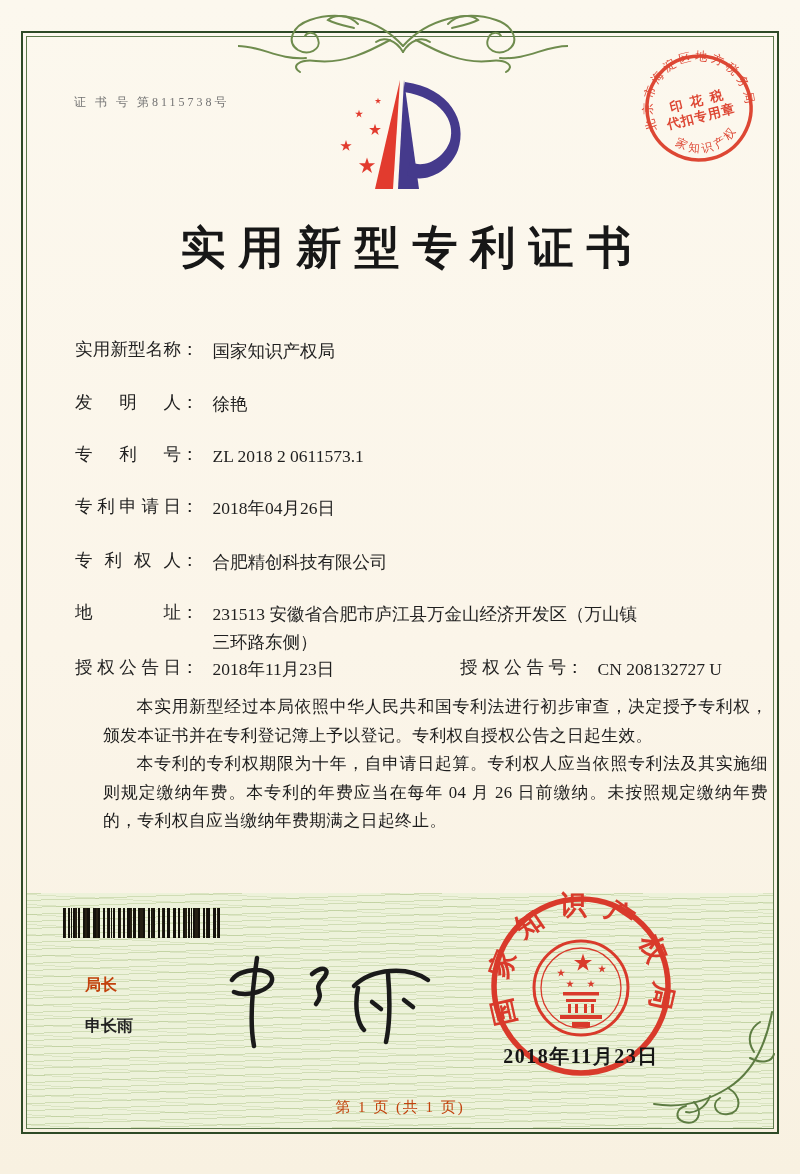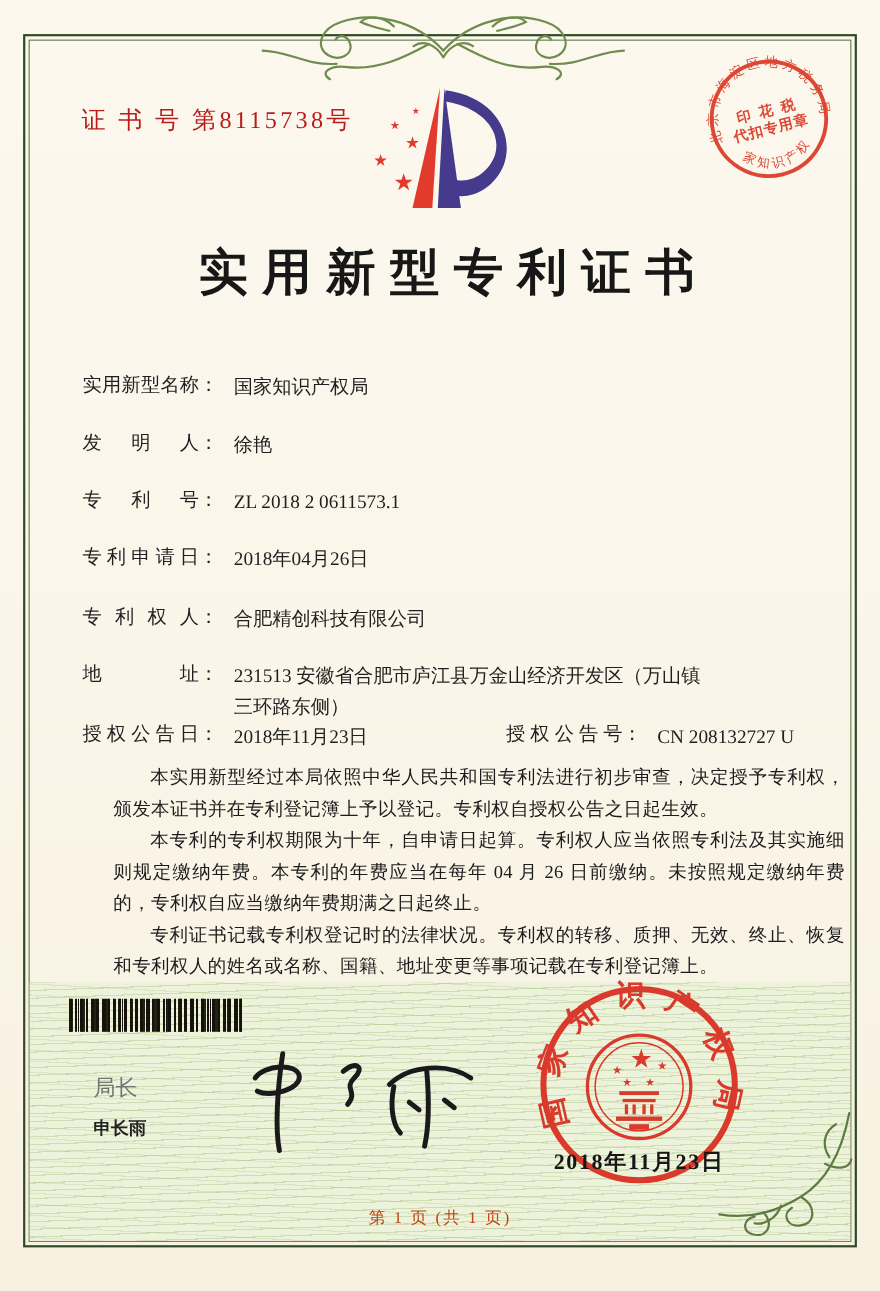--- a/index.html
+++ b/index.html
@@ -13,21 +13,21 @@
   .frame-inner{position:absolute;left:26px;right:26px;top:36px;bottom:45px;border:1px solid #5d7a4c;}
   
   .band{
     position:absolute;left:27px;right:27px;top:893px;bottom:46px;
     background-color:#edf2da;
     background-image:
       repeating-linear-gradient(178deg, rgba(146,175,100,0.32) 0 1px, rgba(0,0,0,0) 1px 7px),
       repeating-linear-gradient(183deg, rgba(146,175,100,0.20) 0 1px, rgba(0,0,0,0) 1px 10px);
   }
   
-  .cert-no{position:absolute;left:74px;top:94px;font-size:22px;letter-spacing:3px;color:#b91c1c;}
+  .cert-no{position:absolute;left:74px;top:94px;font-size:12px;letter-spacing:3px;color:#737373;}
   .logo{position:absolute;left:325px;top:74px;}
   .seal-tax{position:absolute;left:641px;top:50px;}
   .title{
     position:absolute;left:0;right:0;top:218px;text-align:center;
     font-size:45px;letter-spacing:13px;padding-left:25px;color:#171717;font-weight:600;
   }
   
   .frow{position:absolute;left:75px;font-size:17.5px;white-space:nowrap;}
   .flabel{display:inline-block;width:106px;text-align:justify;text-align-last:justify;vertical-align:top;}
   .fcolon{display:inline-block;vertical-align:top;}
@@ -39,21 +39,21 @@
   .paras{position:absolute;left:75px;width:665px;top:693px;font-size:16.8px;line-height:28.6px;text-align:justify;letter-spacing:0.4px;color:#1c1c1c;margin-left:28px;}
   .paras p{margin:0;text-indent:2em;}
   
   .barcode{
     position:absolute;left:63px;top:908px;width:158px;height:30px;
     background-image:
       repeating-linear-gradient(90deg,#15120c 0 2px,rgba(0,0,0,0) 2px 5px),
       repeating-linear-gradient(90deg,#15120c 0 1px,rgba(0,0,0,0) 1px 8px),
       repeating-linear-gradient(90deg,#262014 0 3px,rgba(0,0,0,0) 3px 11px);
   }
-  .signer-title{position:absolute;left:85px;top:975px;font-size:20px;font-family:"Liberation Sans","DejaVu Sans",sans-serif;font-weight:400;color:#737373;}
+  .signer-title{position:absolute;left:85px;top:975px;font-size:16px;font-family:"Liberation Sans","DejaVu Sans",sans-serif;font-weight:700;color:#c2410c;}
   .signer-name{position:absolute;left:85px;top:1016px;font-size:16px;font-family:"Liberation Sans","DejaVu Sans",sans-serif;font-weight:600;color:#222;}
   .signature{position:absolute;left:212px;top:946px;}
   .seal-cnipa{position:absolute;left:486px;top:891px;}
   .page-footer{position:absolute;left:0;right:0;top:1098px;text-align:center;font-size:15px;letter-spacing:2px;color:#c2410c;}
   .ornament-top{position:absolute;left:238px;top:6px;}
   .ornament-corner{position:absolute;left:650px;top:1010px;}
 </style>
 </head>
 <body>
 
@@ -152,21 +152,20 @@
 <div class="frow row-grantdate">
   <span class="flabel">授权公告日</span><span class="fcolon">：</span><span class="fvalue">2018年11月23日</span>
 </div>
 <div class="grant-no">
   <span class="flabel">授权公告号</span><span class="fcolon">：</span><span class="fvalue">CN 208132727 U</span>
 </div>
 
 <div class="paras">
   <p>本实用新型经过本局依照中华人民共和国专利法进行初步审查，决定授予专利权，颁发本证书并在专利登记簿上予以登记。专利权自授权公告之日起生效。</p>
   <p>本专利的专利权期限为十年，自申请日起算。专利权人应当依照专利法及其实施细则规定缴纳年费。本专利的年费应当在每年 04 月 26 日前缴纳。未按照规定缴纳年费的，专利权自应当缴纳年费期满之日起终止。</p>
-  <p>专利证书记载专利权登记时的法律状况。专利权的转移、质押、无效、终止、恢复和专利权人的姓名或名称、国籍、地址变更等事项记载在专利登记簿上。</p>
 </div>
 
 <div class="barcode"></div>
 
 <div class="signer-title">局长</div>
 <div class="signer-name">申长雨</div>
 
 <svg class="signature" width="235" height="105" viewBox="0 0 235 105">
   <g stroke="#1a1a1a" stroke-width="4.5" fill="none" stroke-linecap="round">
     <path d="M45,12 C40,45 38,80 42,100"></path>

